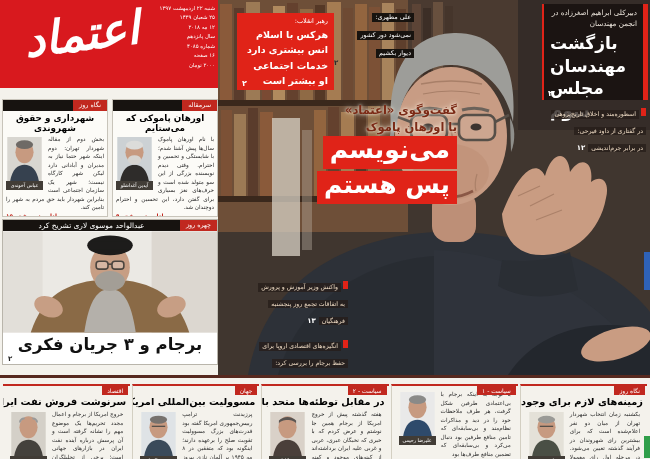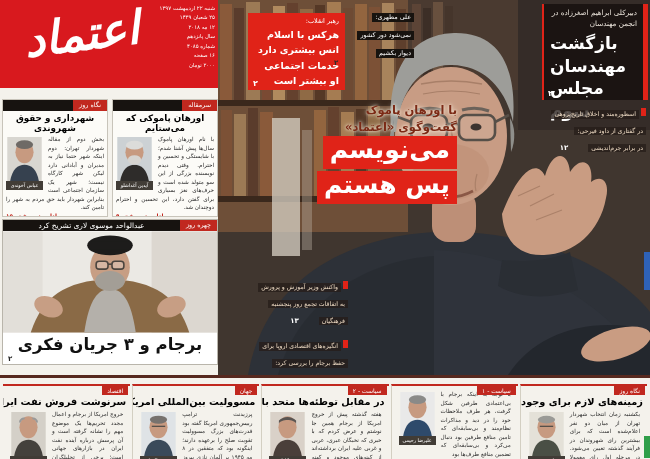--- a/index.html
+++ b/index.html
@@ -10,21 +10,21 @@
   
   .masthead{position:absolute;left:0;top:0;width:218px;height:88px;background:#d8191e;overflow:hidden;}
   .logo-svg{position:absolute;left:0;top:-2px;}
   .dates{position:absolute;right:3px;top:4px;width:64px;color:#fff;font-size:5.4px;
          line-height:1.75;text-align:right;}
   .en-strip{position:absolute;left:0;bottom:0;width:100%;height:16px;background:#b01217;
             direction:ltr;display:flex;align-items:center;color:#fff;}
   .en-logo{font-size:12px;font-weight:bold;letter-spacing:1px;margin:0 4px;}
   .en-date{font-size:4.6px;letter-spacing:.3px;white-space:nowrap;}
   
-  .leader{position:absolute;left:248px;top:13px;width:97px;height:77px;background:#e02318;
+  .leader{position:absolute;left:237px;top:13px;width:97px;height:77px;background:#e02318;
           color:#fff;padding:4px 6px;box-sizing:border-box;}
   .l-kicker{font-size:6.5px;margin-bottom:2px;}
   .l-text{font-size:9.5px;font-weight:bold;line-height:1.62;text-align:right;}
   .l-page{position:absolute;left:5px;bottom:2px;font-size:8px;font-weight:bold;}
   
   .motahari{position:absolute;left:334px;top:5px;width:80px;text-align:right;line-height:1.1;}
   .chip{display:inline-block;background:#17130f;color:#fff;font-size:6.4px;
         padding:1px 3px;margin:1px 0;}
   .m-page{font-size:7px;color:#2c2c2c;text-align:left;margin-top:1px;font-weight:bold;}
   
@@ -33,21 +33,21 @@
              color:#fff;padding:4px 6px;}
   .e-kicker{font-size:7.2px;color:#e9e2d9;line-height:1.5;margin-bottom:2px;text-align:right;}
   .e-title{font-size:17px;font-weight:bold;line-height:1.35;text-align:left;}
   .e-page{position:absolute;left:4px;bottom:2px;font-size:8px;font-weight:bold;}
   
   .firahi{position:absolute;left:542px;top:103px;width:104px;text-align:right;line-height:1.05;}
   .tchip{display:inline-block;background:rgba(38,30,25,.78);color:#eedbc4;font-size:6.2px;
          padding:1px 3px;margin:1px 0;}
   .bullet{display:inline-block;width:5px;height:8px;background:#e02318;vertical-align:middle;
           margin-left:2px;}
-  .pg{display:inline-block;color:#fff;font-size:7px;font-weight:bold;margin-right:20px;}
+  .pg{display:inline-block;color:#fff;font-size:7px;font-weight:bold;margin-right:3px;}
   .pteasers{position:absolute;left:228px;top:276px;width:120px;text-align:right;line-height:1.05;}
   .pteasers .group{margin-bottom:9px;}
   
   .iv-kicker{position:absolute;right:193px;top:102px;text-align:right;color:#7b2a16;
              font-weight:bold;font-size:11.5px;line-height:1.45;
              text-shadow:0 0 3px rgba(255,246,230,.95),0 0 6px rgba(255,246,230,.8);}
   .iv-h{position:absolute;right:193px;background:#e02318;color:#fff;font-weight:bold;
         font-size:25px;padding:0 7px 4px;line-height:1.15;}
   .iv-h1{top:136px;} .iv-h2{top:171px;}
   
@@ -208,22 +208,22 @@
     <div class="e-page">۲</div>
   </div>
 
   <div class="firahi">
     <div><span class="bullet"></span><span class="tchip">اسطوره‌مند و اخلاق تاریخ‌پژوهی</span></div>
     <div><span class="tchip">در گفتاری از داود فیرحی:</span></div>
     <div><span class="tchip">در برابر جرم‌اندیشی</span><span class="pg">۱۲</span></div>
   </div>
 
   <div class="iv-kicker">
+    <div>گفت‌وگوی «اعتماد»</div>
     <div>با اورهان پاموک</div>
-    <div>گفت‌وگوی «اعتماد»</div>
   </div>
   <div class="iv-h iv-h1">می‌نویسم</div>
   <div class="iv-h iv-h2">پس هستم</div>
 
   <div class="pteasers">
     <div class="group">
       <div><span class="bullet"></span><span class="tchip">واکنش وزیر آموزش و پرورش</span></div>
       <div><span class="tchip">به اتفاقات تجمع روز پنجشنبه</span></div>
       <div><span class="tchip">فرهنگیان</span><span class="pg">۱۳</span></div>
     </div>

